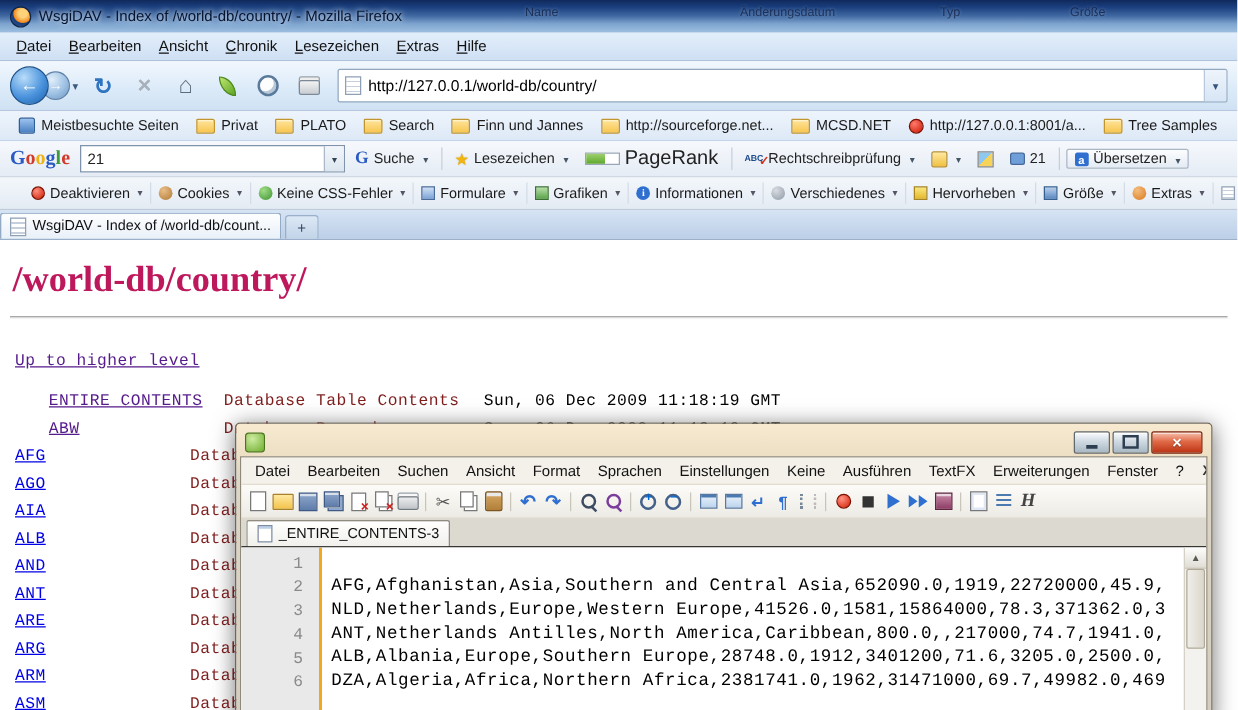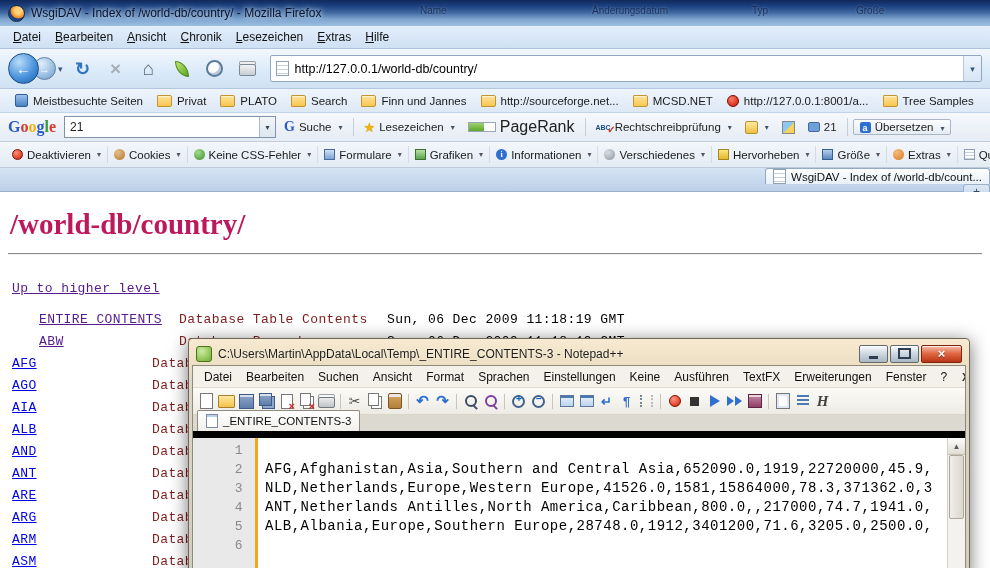--- a/index.html
+++ b/index.html
@@ -94,42 +94,42 @@
   .hl-ico::before { content:""; display:block; width:11px; height:11px; border:1px solid #888;
     background:linear-gradient(135deg,#8ec7f0 50%,#f7d359 50%); }
   .cnt-ico::before { content:""; display:block; width:10px; height:8px; border:1px solid #46699a; border-radius:2px;
     background:#6f9fd8; }
   .gbtn { border:1px solid #aab6c5; border-radius:2px; background:linear-gradient(#fcfdfe,#e4ebf3);
     padding:1px 6px; display:flex; align-items:flex-end; gap:4px; }
   .tr-ico::before { content:"a"; width:11px; height:11px; border-radius:2px; background:#2f6fd0; color:#fff;
     font-size:9px; font-weight:bold; display:flex; align-items:center; justify-content:center; }
 
   .fx-webdev { height:25px; background:linear-gradient(#f3f7fb,#e3ebf4); border-bottom:1px solid #bfcbda;
-    display:flex; align-items:center; padding-left:6px; font-size:11.5px; color:#1a1a1a; }
+    display:flex; align-items:center; padding-left:19px; font-size:11.5px; color:#1a1a1a; }
   .wd-item { display:flex; align-items:center; gap:4px; padding:0 6px; border-right:1px solid #d3dce6; height:17px;
     white-space:nowrap; }
   .wd-item::after { content:"▾"; font-size:8px; color:#556; margin-left:2px; }
   .wd-ico { display:flex; }
   .wd-ico::before { content:""; width:11px; height:11px; }
   .wd-ico.wd-disable::before { border-radius:50%; background:radial-gradient(circle at 35% 30%,#ff8d7d,#cf1d02); border:1px solid #7e1200; box-sizing:border-box; }
   .wd-ico.wd-cookies::before { border-radius:50%; background:radial-gradient(circle at 35% 30%,#e8bd87,#b17a33); }
   .wd-ico.wd-css::before { border-radius:50%; background:radial-gradient(circle at 35% 30%,#9fdc86,#3f9231); }
   .wd-ico.wd-forms::before { background:linear-gradient(#cfe0f5,#7ca3d6); border:1px solid #4a6b99; box-sizing:border-box; }
   .wd-ico.wd-images::before { background:linear-gradient(#b8e0a8,#58a34a); border:1px solid #3b7030; box-sizing:border-box; }
   .wd-ico.wd-info::before { content:"i"; border-radius:50%; background:#2f6fd0; color:#fff; font-size:8px;
     font-weight:bold; font-family:"Liberation Serif",serif; display:flex; align-items:center; justify-content:center; }
   .wd-ico.wd-misc::before { border-radius:50%; background:radial-gradient(circle at 35% 30%,#d9dde2,#8d97a3); }
   .wd-ico.wd-outline::before { background:linear-gradient(#fae67e,#e3b92c); border:1px solid #a8851d; box-sizing:border-box; }
   .wd-ico.wd-resize::before { background:linear-gradient(#b9cfec,#5a88c0); border:1px solid #36608f; box-sizing:border-box; }
   .wd-ico.wd-tools::before { border-radius:50%; background:radial-gradient(circle at 35% 30%,#f5bd7e,#d97a1f); }
   .wd-ico.wd-source::before { background:#fff; border:1px solid #8fa0b5; box-sizing:border-box;
     background-image:repeating-linear-gradient(180deg,transparent 0 2px,#c6d0dc 2px 3px); }
 
   .fx-tabbar { height:24px; background:linear-gradient(#d6e4f4,#bccfe7); border-bottom:1px solid #9ab0ca;
-    display:flex; align-items:flex-end; padding-left:0; box-sizing:border-box;flex-direction:column; }
+    display:flex; align-items:flex-end; padding-left:0; box-sizing:border-box; }
   .fx-tab { height:21px; min-width:218px; box-sizing:border-box; border:1px solid #93aac4; border-bottom:none;
     border-radius:3px 3px 0 0; background:linear-gradient(#fdfeff,#e9f0f8); display:flex; align-items:center;
     gap:5px; padding:0 7px; font-size:11.5px; color:#111; }
   .fx-newtab { height:18px; width:25px; margin-left:3px; border:1px solid #9ab0ca; border-bottom:none;
     border-radius:3px 3px 0 0; background:linear-gradient(#dce8f5,#c2d4e9); display:flex; align-items:center;
     justify-content:center; font-size:12px; color:#33475e; }
 
   
   .fx-page { position:relative; height:380px; background:#fff; overflow:hidden; }
   .page-h1 { margin:16px 0 0 10px; font-family:"Liberation Serif",serif; font-size:29px; font-weight:bold; color:#be185d; }
@@ -224,21 +224,21 @@
   .tbi.macro-save::before { content:""; width:12px; height:12px; border:1px solid #5e2440;
     background:linear-gradient(#c98aa8,#8e3d66); box-shadow:inset 0 2px 0 #e8d6e0; }
   .tbi.doc-map::before { content:""; width:12px; height:14px; background:#fff; border:1px solid #777;
     box-shadow:inset 0 0 0 2px #dfe8f4; }
   .tbi.function-list::before { content:""; width:12px; height:12px;
     background:repeating-linear-gradient(180deg,#4a7ab0 0 2px,transparent 2px 4px); }
   .tbi.html-preview::before { content:"H"; font-family:"Liberation Serif",serif; font-style:italic; font-weight:bold;
     font-size:15px; color:#444; }
 
   .npp-tabbar { height:23px; flex:0 0 auto; background:#dcd9d0; display:flex; align-items:flex-end;
-    padding:3px 4px 0; border-bottom:7px solid #000000; box-sizing:border-box; }
+    padding:3px 4px 0; border-bottom:1px solid #000000; box-sizing:border-box; }
   .npp-tab { height:20px; border:1px solid #8f8b80; border-bottom:none; border-radius:2px 2px 0 0;
     background:linear-gradient(#ffffff,#f1f0ec); display:flex; align-items:center; gap:5px; padding:0 8px;
     font-size:11.5px; color:#111; }
   .ntab-ico { width:10px; height:12px; background:#fff; border:1px solid #7d8ba0; box-shadow:inset 0 2px 0 #b9cfec; }
 
   .npp-editor { flex:1; position:relative; background:#fff; overflow:hidden; }
   .npp-lines { position:absolute; top:0; left:0; bottom:0; right:17px; padding-top:3px; overflow:hidden;
     background:linear-gradient(90deg,#e9e9e9 0 62px,#f2a71d 62px 65px,#fff 65px);
     font-family:"Liberation Mono",monospace; font-size:14px; letter-spacing:.5px; line-height:19px; }
   .cline { display:flex; white-space:pre; }
@@ -530,21 +530,20 @@
             <span class="ldesc">Database Record</span>
             <span class="ldate"></span>
           </div>
         </div>
     </div>
   </div>
 
   <div class="npp">
     <div class="npp-titlebar">
       <span class="npp-ico"></span>
-      <span class="npp-title">C:\Users\Martin\AppData\Local\Temp\_ENTIRE_CONTENTS-3 - Notepad++</span>
       <span class="npp-btns">
         <span class="wbtn min"></span>
         <span class="wbtn max"></span>
         <span class="wbtn close"></span>
       </span>
     </div>
     <div class="npp-body">
       <div class="npp-menubar">
         <span class="npp-menu-items">
 
@@ -631,20 +630,21 @@
               <span class="ct">ANT,Netherlands Antilles,North America,Caribbean,800.0,,217000,74.7,1941.0,</span>
             </div>
 
             <div class="cline">
               <span class="ln">5</span>
               <span class="ct">ALB,Albania,Europe,Southern Europe,28748.0,1912,3401200,71.6,3205.0,2500.0,</span>
             </div>
 
             <div class="cline">
               <span class="ln">6</span>
+              <span class="ct">DZA,Algeria,Africa,Northern Africa,2381741.0,1962,31471000,69.7,49982.0,469</span>
             </div>
           </div>
         <div class="npp-vscroll">
           <div class="vs-up"></div>
           <div class="vs-thumb"></div>
         </div>
       </div>
     </div>
   </div>
 

